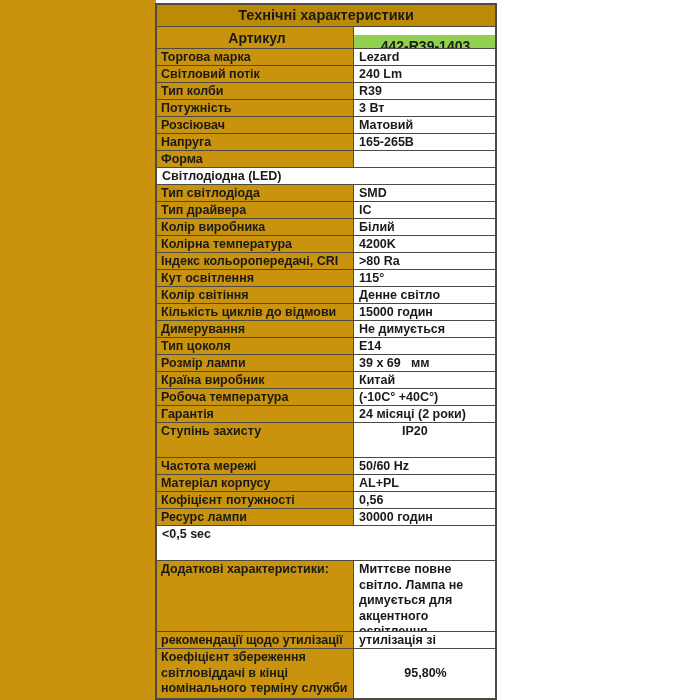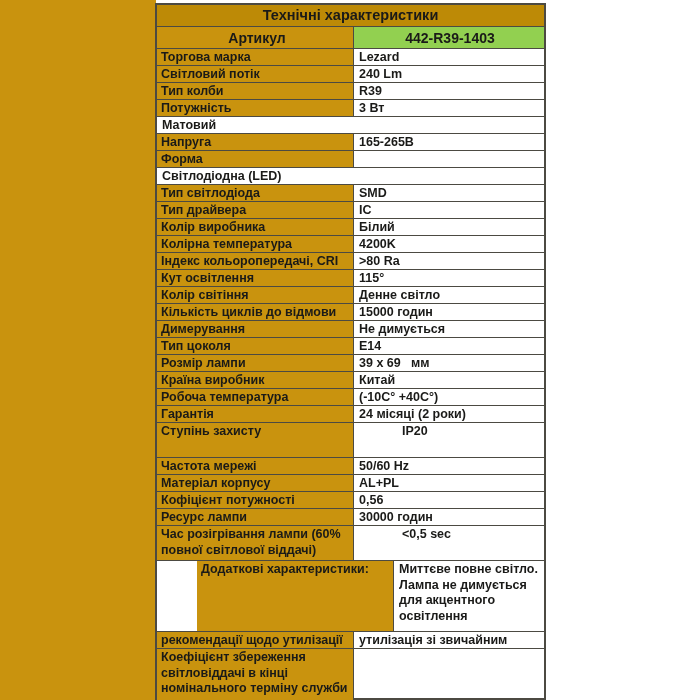--- a/index.html
+++ b/index.html
@@ -17,36 +17,36 @@
     position:relative;
     background:#ffffff;
     font-family:"Liberation Sans", sans-serif;
     color:var(--text);
   }
   .gold-band{
     position:absolute;left:0;top:0;width:156px;height:700px;
     background:var(--band);
   }
   .spec-table{
-    position:absolute;left:155px;top:3px;width:391px;
+    position:absolute;left:155px;top:3px;width:342px;
     border:2px solid var(--border);
     background:var(--value-bg);
   }
   .row{
     display:flex;
     align-items:stretch;
     border-bottom:1px solid var(--border);
     height:17px;
   }
   .row:last-child{border-bottom:none;}
   .row.header-row{height:22px;}
   .row.article-row{height:22px;}
   .row.tall2{height:35px;gap:43px;}
-  .row.tall3{height:49px;flex-direction:column;}
-  .row.tall4{height:71px;padding-left:40px;}
+  .row.tall3{height:49px;}
+  .row.tall4{height:71px;}
   .cell{
     overflow:hidden;
     font-weight:bold;
     font-size:12.5px;
     line-height:15.5px;
     padding:1px 3px 0 4px;
   }
   .cell.label{
     width:197px;
     flex:0 0 197px;
@@ -71,20 +71,21 @@
     text-align:center;
     font-size:14px;
     line-height:20px;
     padding-left:7px;
   }
   .article-value{
     background:var(--article-value-bg) !important;
     text-align:center;
     font-size:14px;
     line-height:20px;
+    margin-top:8px;
   }
   .center-val{
     display:flex;
     align-items:center;
     justify-content:center;
     text-align:center;
   }
 </style>
 </head>
 <body>
@@ -110,20 +111,21 @@
   </div>
       <div class="row">
     <div class="cell label">Тип колби</div>
     <div class="cell value">R39</div>
   </div>
       <div class="row">
     <div class="cell label">Потужність</div>
     <div class="cell value">3 Вт</div>
   </div>
       <div class="row">
+    <div class="cell label">Розсіювач</div>
     <div class="cell value">Матовий</div>
   </div>
       <div class="row">
     <div class="cell label">Напруга</div>
     <div class="cell value">165-265В</div>
   </div>
       <div class="row">
     <div class="cell label">Форма</div>
     <div class="cell value"></div>
   </div>
@@ -200,21 +202,20 @@
   </div>
       <div class="row">
     <div class="cell label">Кофіцієнт потужності</div>
     <div class="cell value">0,56</div>
   </div>
       <div class="row">
     <div class="cell label">Ресурс лампи</div>
     <div class="cell value">30000 годин</div>
   </div>
       <div class="row tall2">
-    <div class="cell label">Час розігрівання лампи (60% повної світлової віддачі)</div>
     <div class="cell value">&lt;0,5 sec</div>
   </div>
       <div class="row tall4">
     <div class="cell label">Додаткові характеристики:</div>
     <div class="cell value">Миттєве повне світло. Лампа не димується для акцентного освітлення</div>
   </div>
       <div class="row">
     <div class="cell label">рекомендації щодо утилізації</div>
     <div class="cell value">утилізація зі звичайним сміттям</div>
   </div>

